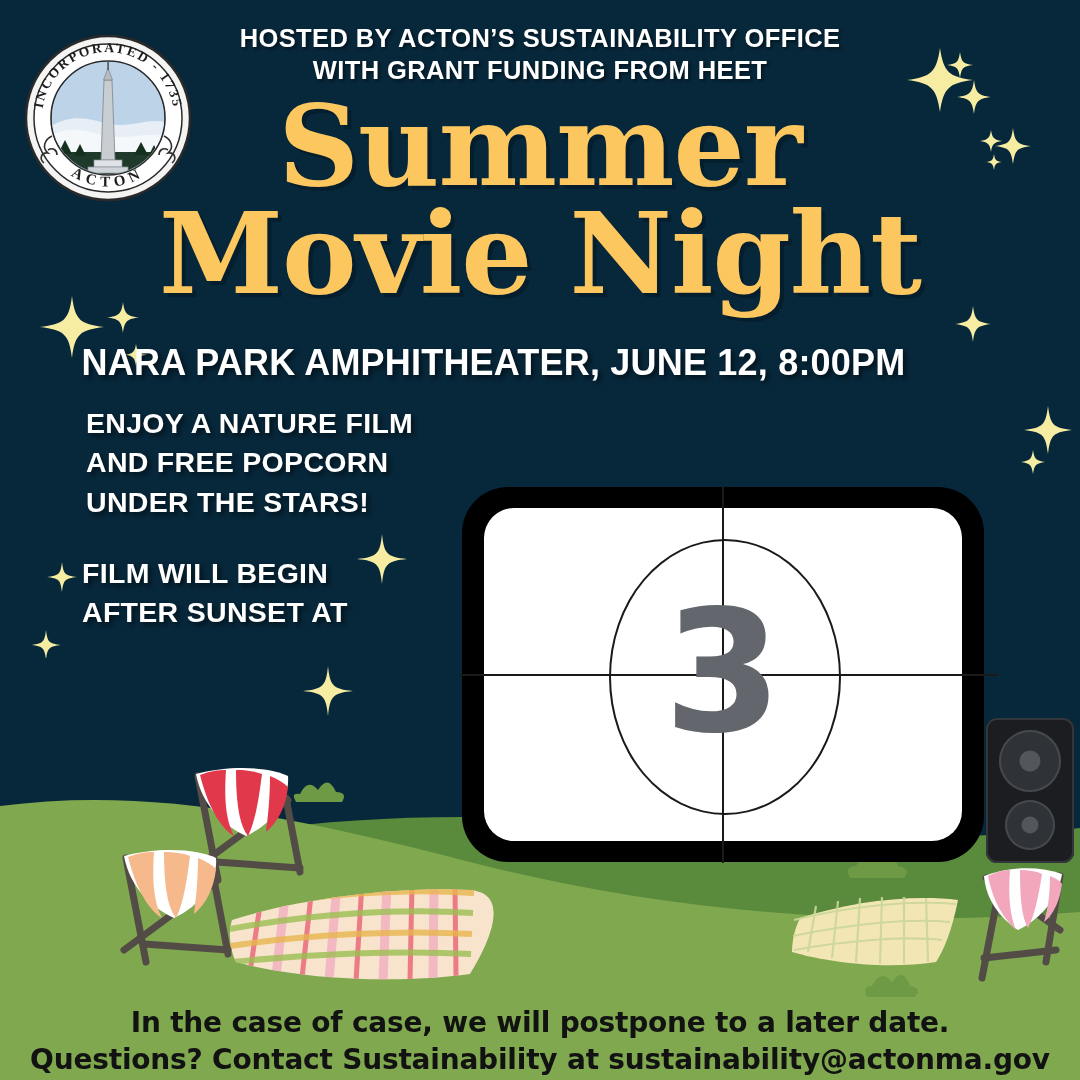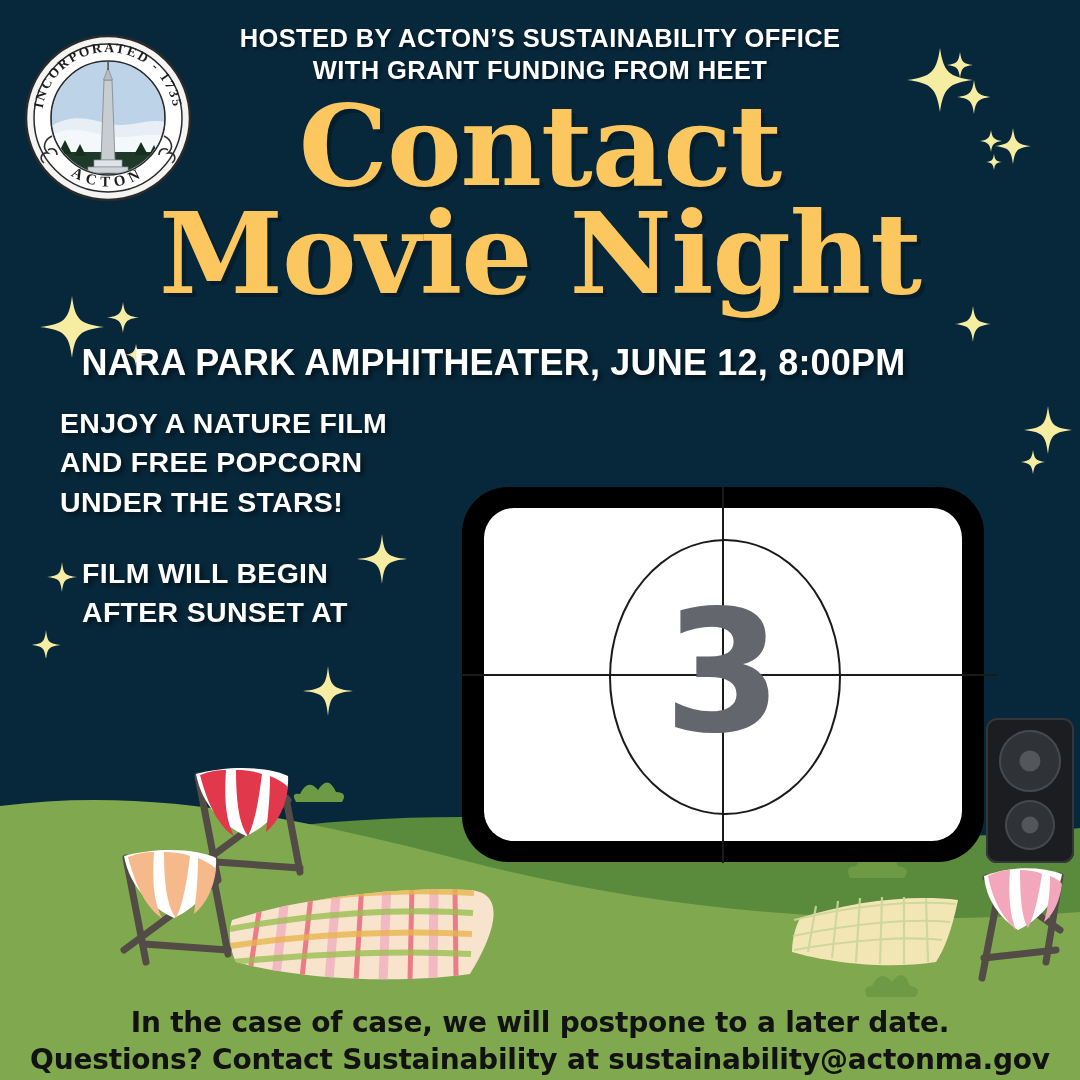--- a/index.html
+++ b/index.html
@@ -41,21 +41,21 @@
   .title .l2{display:block;text-align:center;}
 
   .venue{
     position:absolute;left:0;top:342px;width:987px;text-align:center;
     color:#ffffff;font-weight:bold;font-size:36px;letter-spacing:0.2px;
     text-transform:uppercase;white-space:nowrap;
     text-shadow:3px 3px 4px rgba(0,0,0,.5);
   }
 
   .blurb{
-    position:absolute;left:60px;top:404px;
+    position:absolute;left:86px;top:404px;
     color:#ffffff;font-weight:bold;font-size:28.5px;line-height:1.38;
     letter-spacing:0.3px;text-transform:uppercase;
     text-shadow:3px 3px 4px rgba(0,0,0,.5);
   }
   .blurb div{white-space:nowrap;}
 
   .sunset{
     position:absolute;left:76px;top:554px;
     color:#ffffff;font-weight:bold;font-size:28.5px;line-height:1.38;
     letter-spacing:0.3px;text-transform:uppercase;
@@ -307,21 +307,21 @@
   <svg class="spark" style="left:352px;top:528px;width:60px;height:66px;" viewBox="0 0 60 66">
     <path d="M30,6 C32,26 35,29 55,31 C35,33 32,36 30,56 C28,36 25,33 5,31 C25,29 28,26 30,6 Z" fill="#f7eda2"></path>
   </svg>
 
   <div class="hosted">
     <div>HOSTED BY ACTON’S SUSTAINABILITY OFFICE</div>
     <div>WITH GRANT FUNDING FROM HEET</div>
   </div>
 
   <div class="title">
-    <span class="l1">Contact</span>
+    <span class="l1">Summer</span>
     <span class="l2">Movie Night</span>
   </div>
 
   <div class="venue">NARA PARK AMPHITHEATER, JUNE 12, 8:00PM</div>
 
   <div class="blurb">
     <div>ENJOY A NATURE FILM</div>
     <div>AND FREE POPCORN</div>
     <div>UNDER THE STARS!</div>
   </div>

